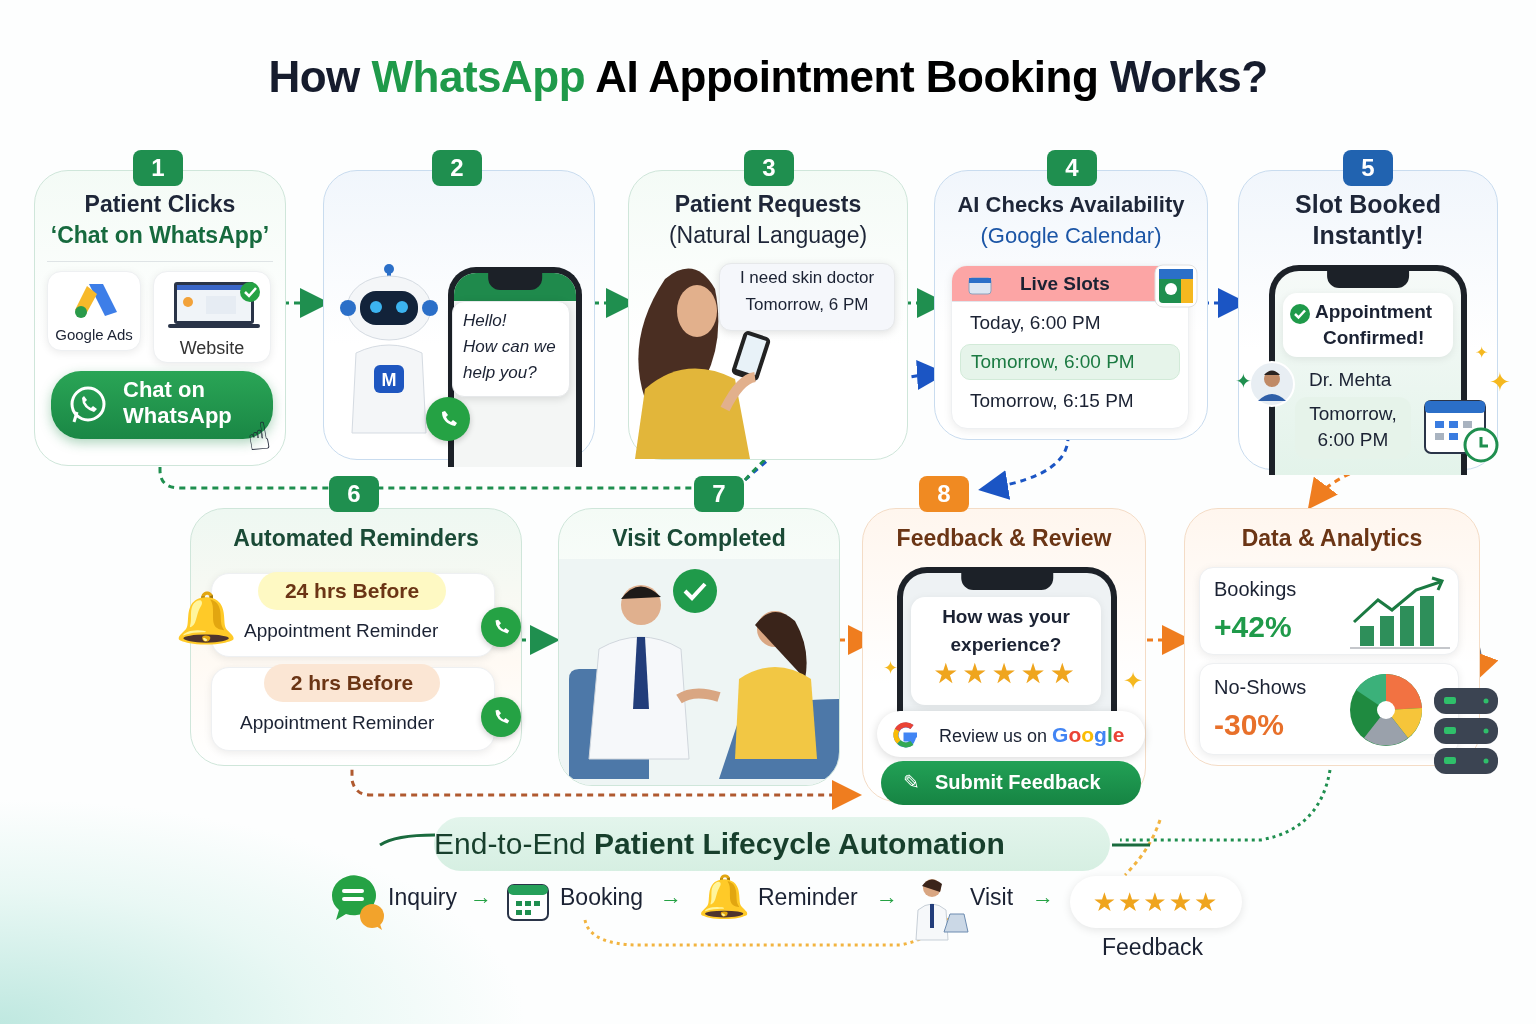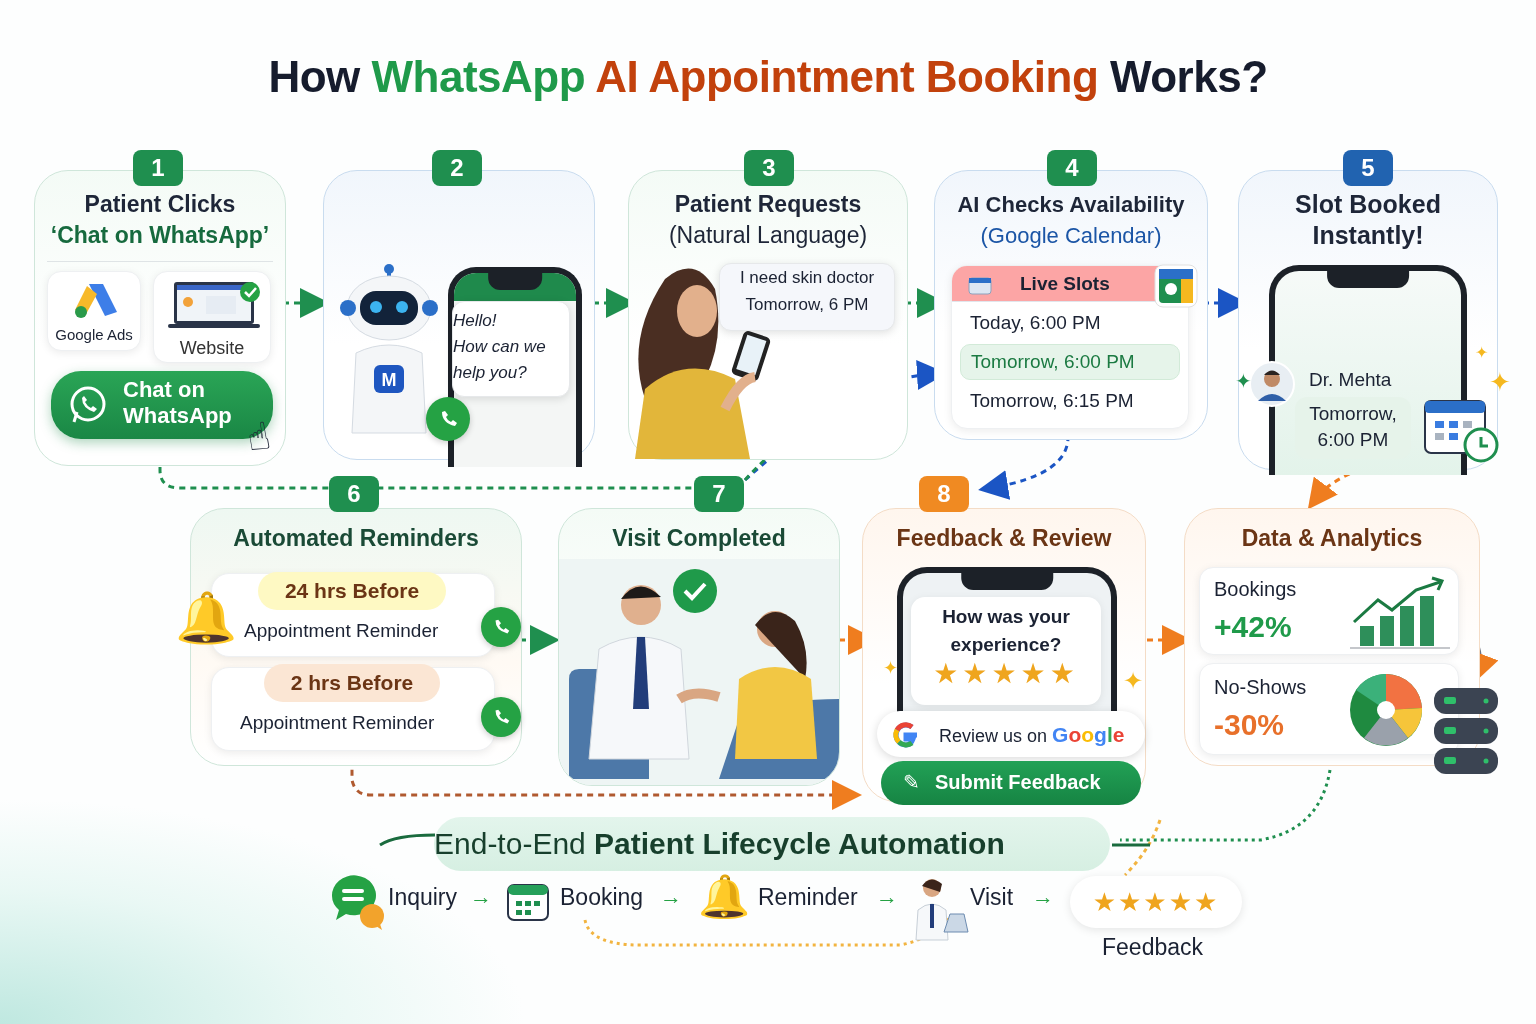--- a/index.html
+++ b/index.html
@@ -1,20 +1,20 @@
 <!DOCTYPE html>
 <html><head>
 <meta charset="utf-8">
 <style>
 *{box-sizing:border-box;margin:0;padding:0}
 html,body{width:1536px;height:1024px;overflow:hidden}
 body{font-family:"Liberation Sans","DejaVu Sans",sans-serif;color:#1b2233;position:relative;
  background:radial-gradient(ellipse 700px 300px at 0px 1024px,#bfe8e0 0%,rgba(220,244,238,.6) 45%,rgba(255,255,255,0) 75%),#fdfefe}
 .title{position:absolute;top:52px;left:0;width:1536px;text-align:center;font-size:44px;font-weight:700;letter-spacing:-.5px;color:#161c2d}
-.title .g{color:#1f9a4a}.title .b{color:#c2410c}
+.title .g{color:#1f9a4a}.title .b{color:#000000}
 svg.flow{position:absolute;left:0;top:0;width:1536px;height:1024px;pointer-events:none}
 .card{position:absolute;border-radius:34px;border:1.5px solid #cfe6da;background:linear-gradient(180deg,#f4fbf6 0%,#ffffff 60%)}
 .card.blue{border-color:#c9dcef;background:linear-gradient(180deg,#f1f6fc 0%,#ffffff 60%)}
 .card.orange{border-color:#f4dcc6;background:linear-gradient(180deg,#fff6ee 0%,#ffffff 60%)}
 .badge{position:absolute;width:50px;height:36px;border-radius:8px;background:#1f8f4f;color:#fff;font-weight:700;font-size:24px;display:flex;align-items:center;justify-content:center}
 .badge.blue{background:#2163b0}.badge.orange{background:#f08a22}
 .ctitle{position:absolute;left:0;width:100%;text-align:center;font-weight:700;font-size:23px;line-height:31px;color:#1e2638}
 .sub-green{color:#166a3e}.sub-blue{color:#1b55a6;font-weight:400}
 .tile{position:absolute;background:#fff;border-radius:14px;box-shadow:0 2px 8px rgba(0,0,0,.08);border:1px solid #eef0f2}
 .phone{position:absolute;border:6px solid #1c2128;border-radius:28px;background:#f4f6f5;overflow:hidden}
@@ -98,21 +98,21 @@
   </div>
   <div style="position:absolute;left:212px;top:244px;font-size:38px;transform:rotate(-10deg)">☝</div>
 </div>
 <div class="badge" style="left:133px;top:150px">1</div>
 
 <div class="card blue" style="left:323px;top:170px;width:272px;height:290px">
   <div class="phone" style="left:124px;top:96px;width:134px;height:200px;border-bottom:none;border-radius:28px 28px 0 0">
     <div style="position:absolute;top:0;left:0;right:0;height:28px;background:#1f8a4c"></div>
       <div class="notch"></div>
   </div>
-  <div class="bubble" style="left:128px;top:130px;width:118px;height:96px;font-style:italic;font-size:17px;line-height:26px;padding:6px 0">
+  <div class="bubble" style="left:128px;top:130px;width:118px;height:96px;font-style:italic;font-size:17px;line-height:26px;padding:6px 10px">
     <span>Hello!</span><br><span>How can we</span><br><span>help you?</span>
   </div>
   <svg style="position:absolute;left:10px;top:92px" width="110" height="180" viewBox="0 0 110 180">
     <circle cx="55" cy="6" r="5" fill="#2b6fc8"></circle>
       <rect x="53" y="8" width="4" height="10" fill="#2b6fc8"></rect>
     <ellipse cx="55" cy="45" rx="42" ry="32" fill="#f4f6f8" stroke="#d5dbe2"></ellipse>
       <rect x="26" y="28" width="58" height="34" rx="16" fill="#12233a"></rect>
     <circle cx="42" cy="44" r="6" fill="#3cb4f0"></circle>
       <circle cx="68" cy="44" r="6" fill="#3cb4f0"></circle>
     <circle cx="14" cy="45" r="8" fill="#2b6fc8"></circle>
@@ -169,20 +169,27 @@
       <circle cx="18" cy="26" r="6" fill="#fff"></circle>
     </svg>
 </div>
 <div class="badge" style="left:1047px;top:150px">4</div>
 
 <div class="card blue" style="left:1238px;top:170px;width:260px;height:300px">
   <div class="ctitle" style="top:18px;font-size:25px"><span>Slot Booked</span><br><span>Instantly!</span></div>
   <div class="phone" style="left:30px;top:94px;width:198px;height:210px;border-bottom:none;border-radius:30px 30px 0 0;background:linear-gradient(180deg,#f6faf8,#e3f3ea)">
       <div class="notch"></div>
     </div>
+  <div class="tile" style="left:44px;top:122px;width:170px;height:64px;border:none">
+    <svg style="position:absolute;left:6px;top:10px" width="22" height="22" viewBox="0 0 22 22">
+        <circle cx="11" cy="11" r="10" fill="#1f9a4a"></circle>
+        <path d="M6 11 l3.5 3.5 l6.5 -7" stroke="#fff" stroke-width="2.5" fill="none"></path>
+      </svg>
+    <div class="lbl" style="left:32px;top:6px;font-size:19px;font-weight:700;line-height:26px;text-align:center"><span>Appointment</span><br><span>Confirmed!</span></div>
+  </div>
   <svg style="position:absolute;left:10px;top:190px" width="46" height="46" viewBox="0 0 46 46">
       <circle cx="23" cy="23" r="22" fill="#e8eef3" stroke="#fff" stroke-width="2"></circle>
       <circle cx="23" cy="18" r="8" fill="#c08a66"></circle>
       <path d="M15 14 Q23 5 31 14" fill="#2a2320"></path>
       <path d="M9 40 Q23 26 37 40" fill="#2f5fa8"></path>
     </svg>
   <div class="lbl" style="left:70px;top:198px;font-size:19px">Dr. Mehta</div>
   <div style="position:absolute;left:56px;top:226px;width:116px;height:62px;border-radius:12px;background:#e6f3ea;font-size:19px;line-height:26px;text-align:center;padding-top:4px"><span>Tomorrow,</span><br><span>6:00 PM</span></div>
   <svg style="position:absolute;left:184px;top:222px" width="78" height="72" viewBox="0 0 78 72">
       <rect x="2" y="8" width="60" height="52" rx="6" fill="#fff" stroke="#2a3448" stroke-width="2"></rect>

